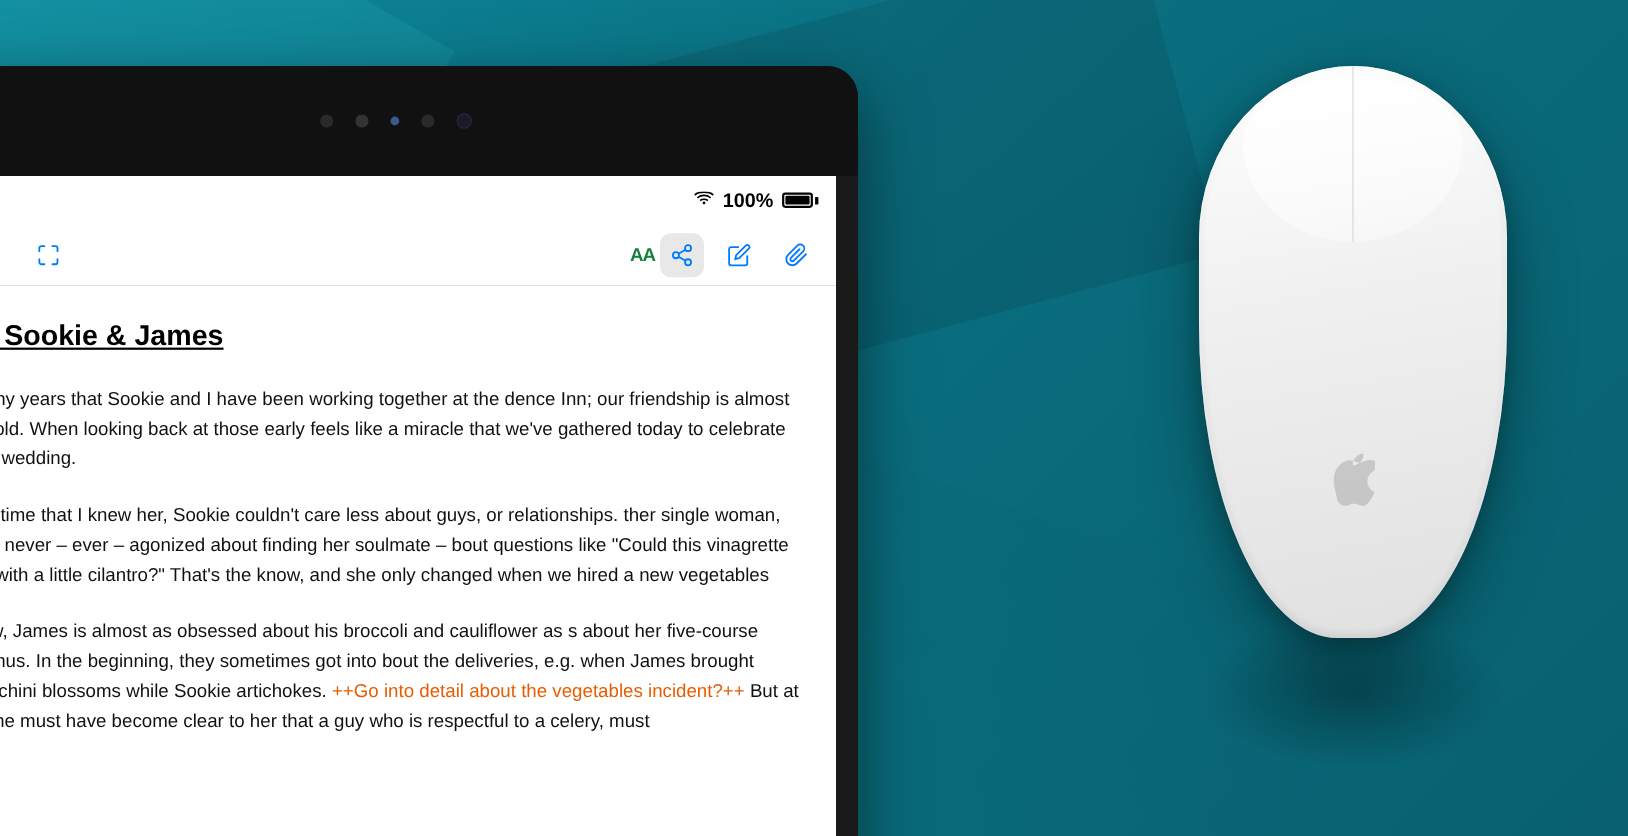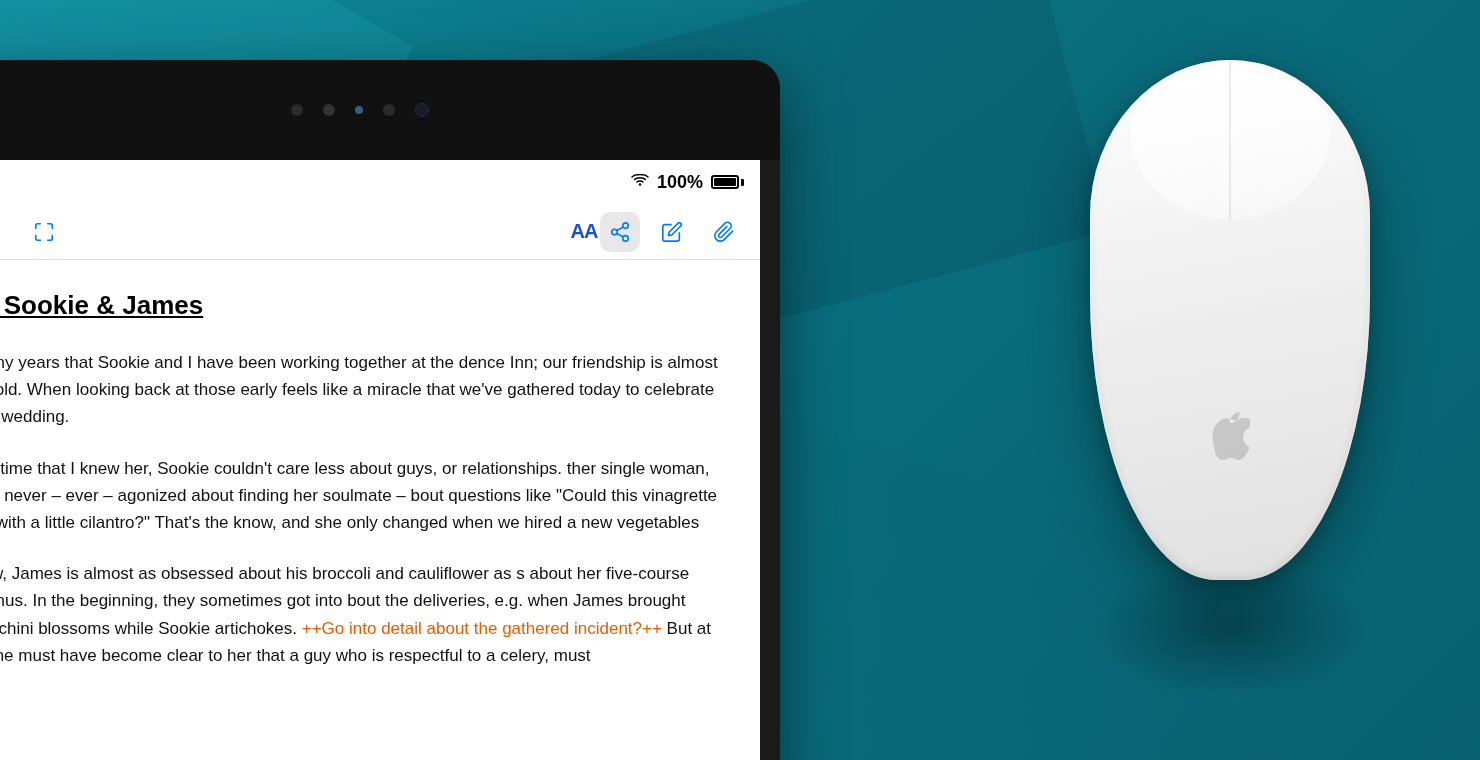--- a/index.html
+++ b/index.html
@@ -409,21 +409,21 @@
               <path d="M16 3h3a2 2 0 012 2v3"></path>
               <path d="M8 21H5a2 2 0 01-2-2v-3"></path>
               <path d="M16 21h3a2 2 0 002-2v-3"></path>
             </svg>
           </button>
         </div>
 
         <div class="toolbar-right">
 
           <button class="toolbar-icon-btn">
-            <span style="font-size:20px; font-weight:600; color:#1d4ed8; letter-spacing:-1px;margin-left:32px;">AA</span>
+            <span style="font-size:17px; font-weight:600; color:#15803d; letter-spacing:-1px;margin-left:32px;">AA</span>
           </button>
 
           <button class="toolbar-icon-btn share-btn">
             <svg viewBox="0 0 24 24" stroke="#007AFF" fill="none" stroke-width="1.8" stroke-linecap="round" stroke-linejoin="round" width="22" height="22">
               <path d="M8.59 13.51l6.83 3.98M15.41 6.51l-6.82 3.98M21 5a3 3 0 11-6 0 3 3 0 016 0zM9 12a3 3 0 11-6 0 3 3 0 016 0zM21 19a3 3 0 11-6 0 3 3 0 016 0z"></path>
             </svg>
           </button>
 
           <button class="toolbar-icon-btn">
             <svg viewBox="0 0 24 24">
@@ -453,21 +453,21 @@
           the time that I knew her, Sookie couldn't care less about guys, or relationships.
           ther single woman, she never – ever – agonized about finding her soulmate –
           bout questions like "Could this vinagrette do with a little cilantro?" That's the
           know, and she only changed when we hired a new vegetables
         </p>
 
         <p class="doc-paragraph">
           now, James is almost as obsessed about his broccoli and cauliflower as
           s about her five-course menus. In the beginning, they sometimes got into
           bout the deliveries, e.g. when James brought zucchini blossoms while Sookie
-          artichokes. <span class="doc-annotation">++Go into detail about the gathered incident?++</span> But at some
+          artichokes. <span class="doc-annotation">++Go into detail about the vegetables incident?++</span> But at some
           must have become clear to her that a guy who is respectful to a celery, must
         </p>
       </div>
 
     </div>
 
     <div class="ipad-side"></div>
   </div>
 </div>
 

